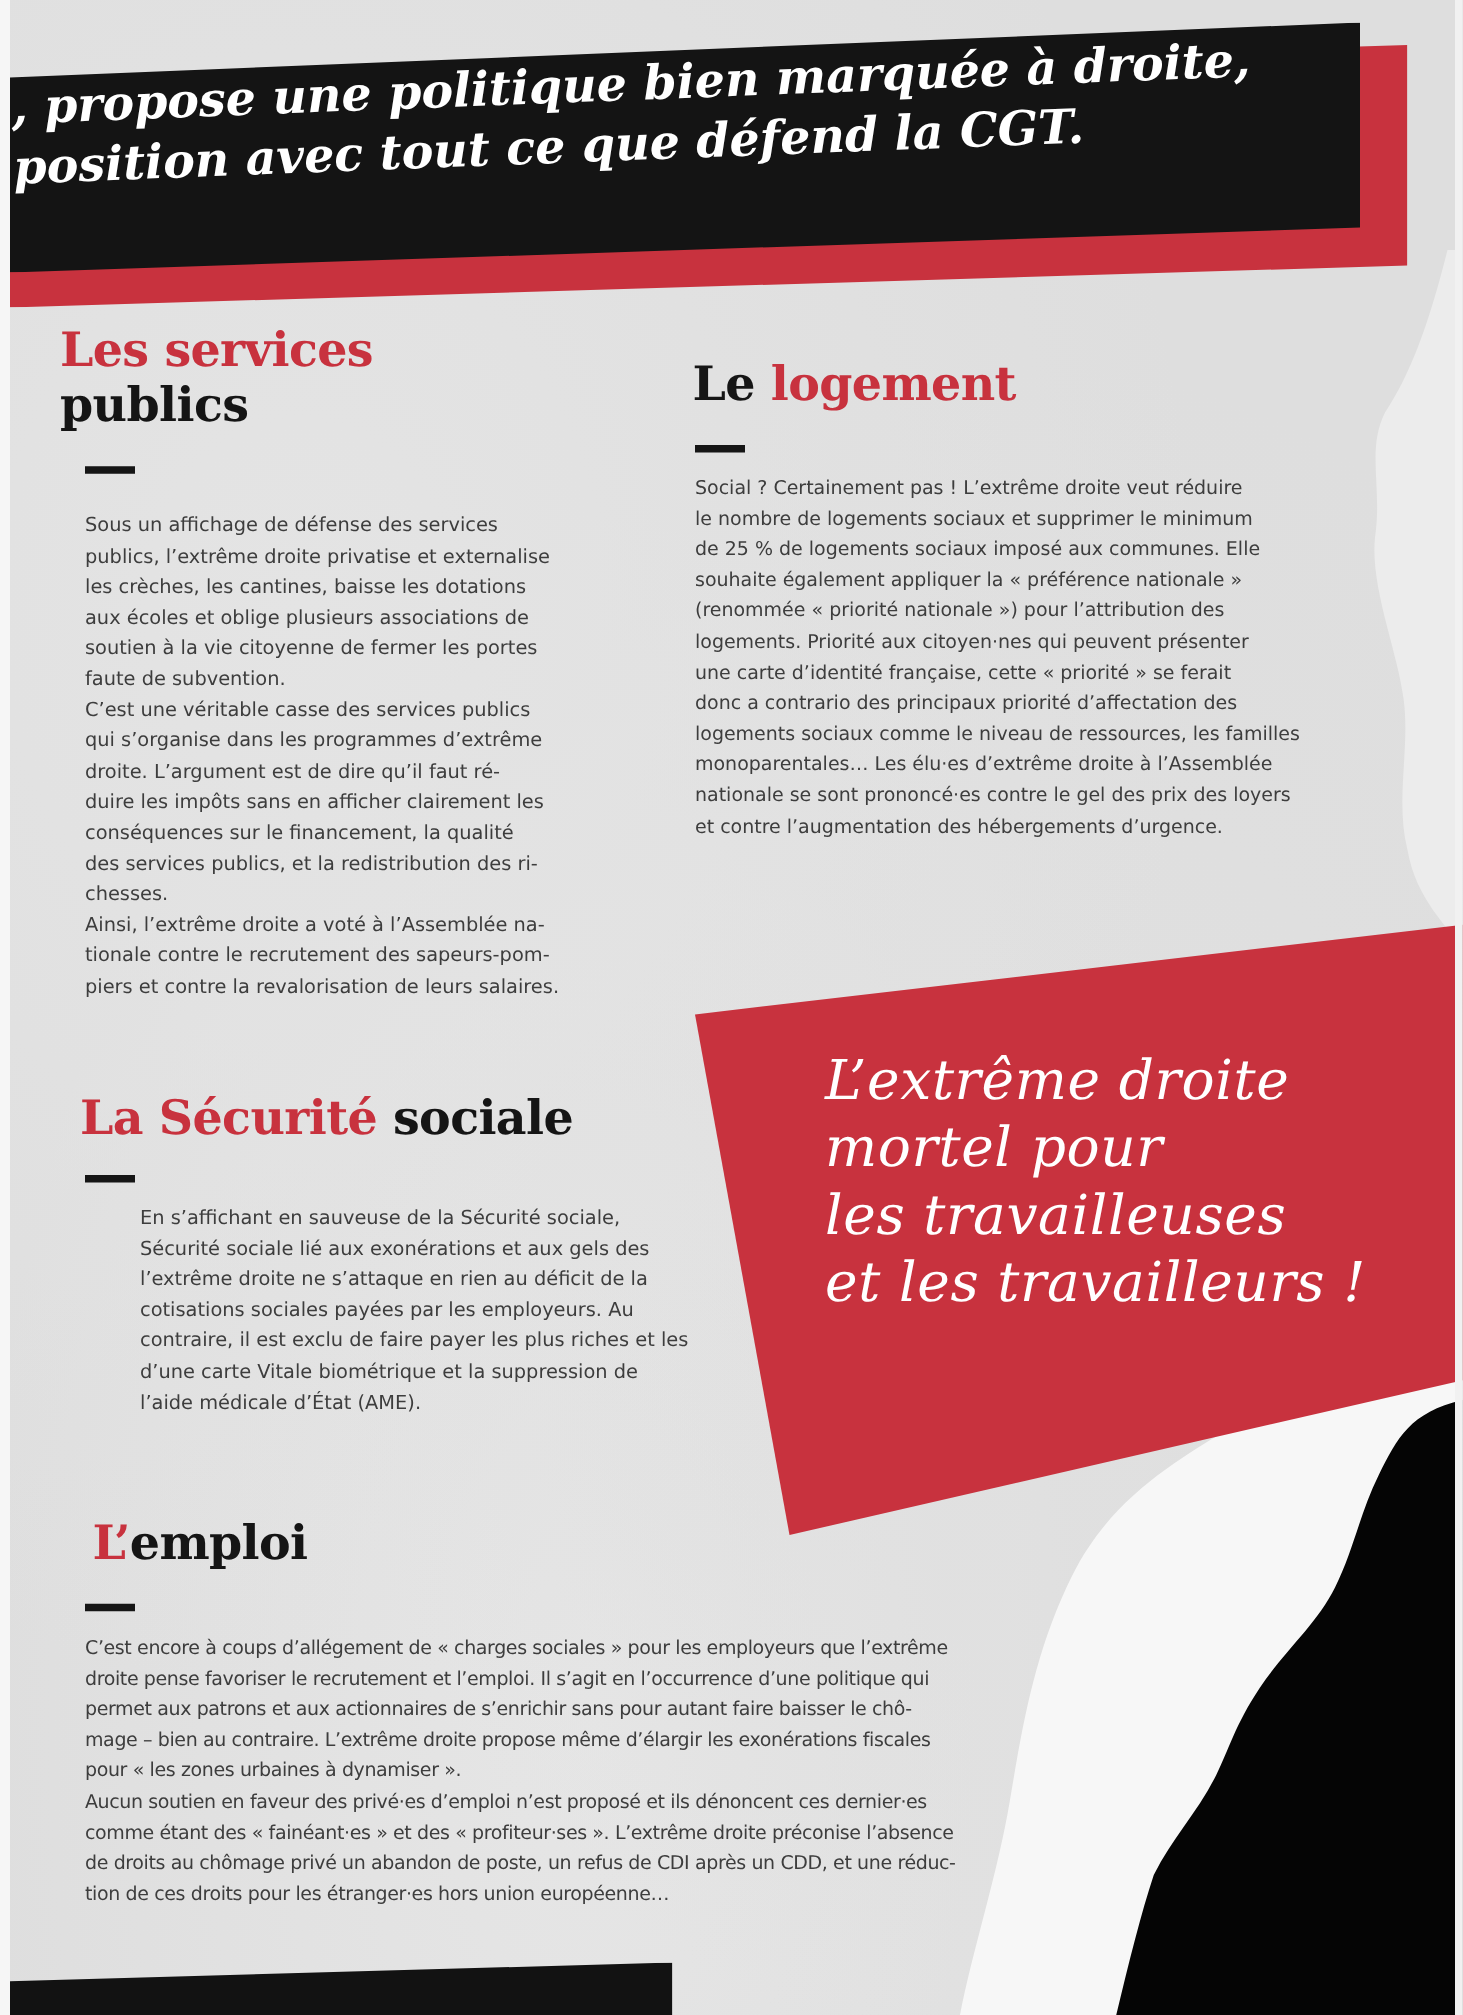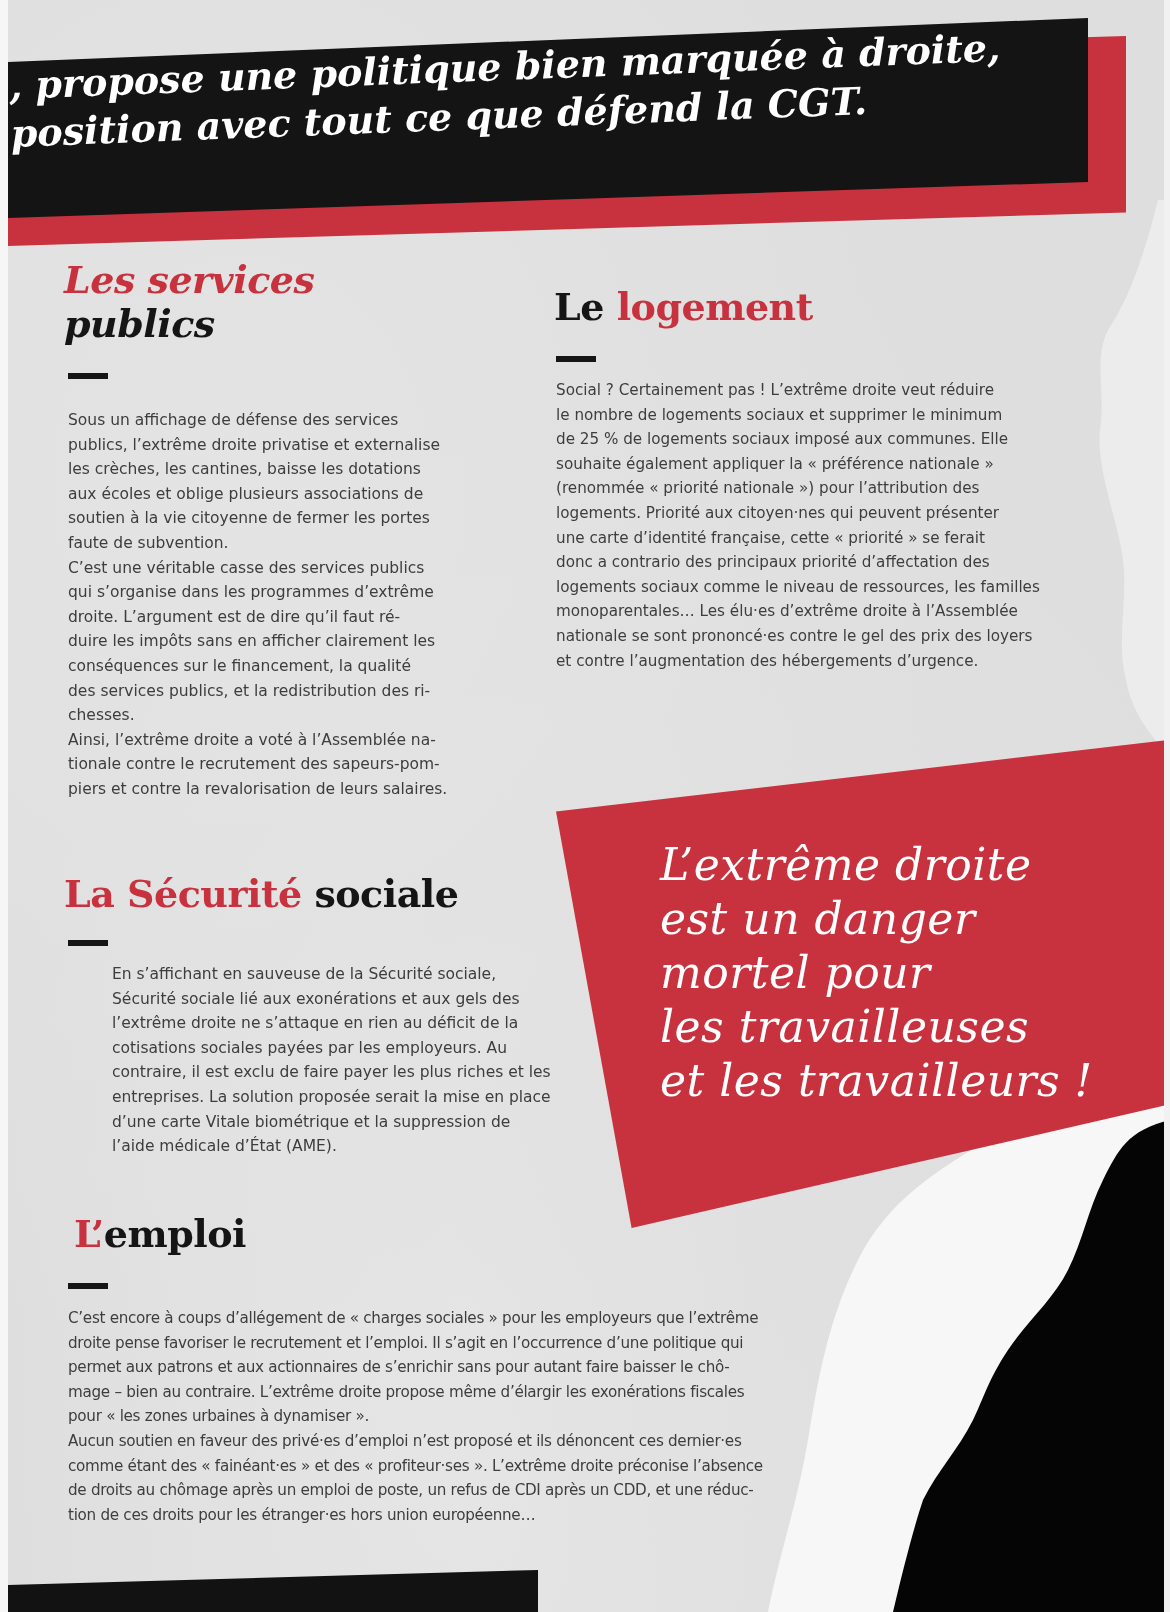--- a/index.html
+++ b/index.html
@@ -96,21 +96,21 @@
     <path d="M1162,1120 C1120,1130 1110,1150 1095,1180 C1080,1210 1075,1240 1060,1270 C1045,1300 1020,1320 1000,1350 C980,1380 975,1400 965,1420 C950,1450 930,1470 915,1500 C905,1530 895,1570 885,1612 L1162,1612 Z" fill="#050505"></path>
   </svg>
 
   <div class="banner-red"></div>
   <div class="banner-black"></div>
   <div class="banner-text">
     <div>, propose une politique bien marquée à droite,</div>
     <div>position avec tout ce que défend la CGT.</div>
   </div>
 
-  <div class="h" style="left:56px; top:258px;font-style:italic;">
+  <div class="h" style="left:40px; top:258px;">
     <div class="red">Les services</div>
     <div>publics</div>
   </div>
   <div class="dash" style="left:60px; top:373px;"></div>
   <div class="body" style="left:60px; top:408px; width:480px;">
     <p>Sous un affichage de défense des services</p>
     <p>publics, l’extrême droite privatise et externalise</p>
     <p>les crèches, les cantines, baisse les dotations</p>
     <p>aux écoles et oblige plusieurs associations de</p>
     <p>soutien à la vie citoyenne de fermer les portes</p>
@@ -143,54 +143,52 @@
     <p>donc a contrario des principaux priorité d’affectation des</p>
     <p>logements sociaux comme le niveau de ressources, les familles</p>
     <p>monoparentales… Les élu·es d’extrême droite à l’Assemblée</p>
     <p>nationale se sont prononcé·es contre le gel des prix des loyers</p>
     <p>et contre l’augmentation des hébergements d’urgence.</p>
   </div>
 
   <div class="quote-box"></div>
   <div class="quote-text">
     <div>L’extrême droite</div>
-    <div>est un danger</div>
     <div>mortel pour</div>
     <div>les travailleuses</div>
     <div>et les travailleurs !</div>
   </div>
 
   <div class="h" style="left:56px; top:872px;">
     <span class="red">La Sécurité</span>
     <span>sociale</span>
   </div>
   <div class="dash" style="left:60px; top:940px;"></div>
   <div class="body" style="left:60px; top:962px; width:480px;margin-left:44px;">
     <p>En s’affichant en sauveuse de la Sécurité sociale,</p>
     <p>Sécurité sociale lié aux exonérations et aux gels des</p>
     <p>l’extrême droite ne s’attaque en rien au déficit de la</p>
     <p>cotisations sociales payées par les employeurs. Au</p>
     <p>contraire, il est exclu de faire payer les plus riches et les</p>
-    <p>entreprises. La solution proposée serait la mise en place</p>
     <p>d’une carte Vitale biométrique et la suppression de</p>
     <p>l’aide médicale d’État (AME).</p>
   </div>
 
   <div class="h" style="left:56px; top:1212px;margin-left:10px;">
     <span class="red">L’</span><span>emploi</span>
   </div>
   <div class="dash" style="left:60px; top:1283px;"></div>
   <div class="body" style="left:60px; top:1306px; width:880px; font-size:15.2px; letter-spacing:-0.3px;">
     <p>C’est encore à coups d’allégement de « charges sociales » pour les employeurs que l’extrême</p>
     <p>droite pense favoriser le recrutement et l’emploi. Il s’agit en l’occurrence d’une politique qui</p>
     <p>permet aux patrons et aux actionnaires de s’enrichir sans pour autant faire baisser le chô-</p>
     <p>mage – bien au contraire. L’extrême droite propose même d’élargir les exonérations fiscales</p>
     <p>pour « les zones urbaines à dynamiser ».</p>
     <p>Aucun soutien en faveur des privé·es d’emploi n’est proposé et ils dénoncent ces dernier·es</p>
     <p>comme étant des « fainéant·es » et des « profiteur·ses ». L’extrême droite préconise l’absence</p>
-    <p>de droits au chômage après un emploi de poste, un refus de CDI après un CDD, et une réduc-</p>
+    <p>de droits au chômage privé un abandon de poste, un refus de CDI après un CDD, et une réduc-</p>
     <p>tion de ces droits pour les étranger·es hors union européenne…</p>
   </div>
 
   <div class="bottom-black"></div>
 </div>
 
 <div class="right-strip"></div>
 
 </body></html>

